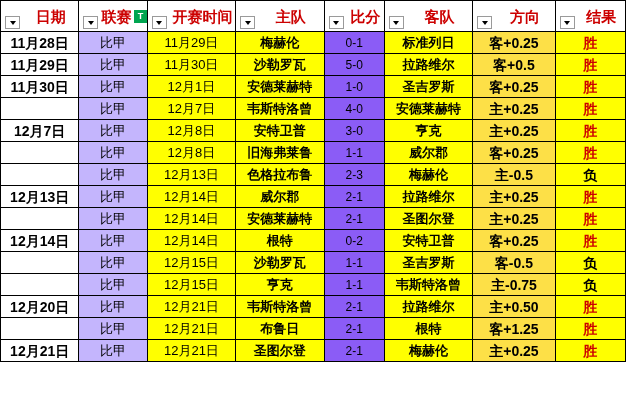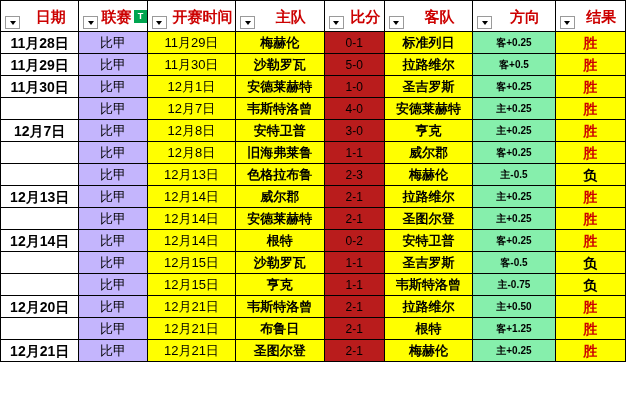--- a/index.html
+++ b/index.html
@@ -68,27 +68,27 @@
   td.league{
     background:#c4b5fd;color:#000000;font-size:13px;
   }
   td.ktime{
     background:#ffff00;color:#000000;font-size:13px;
   }
   td.home{
     background:#ffff00;color:#000000;font-size:13px;font-weight:bold;
   }
   td.score{
-    background:#b91c1c;color:#000000;font-size:12px;
+    background:#8b5cf6;color:#000000;font-size:12px;
   }
   td.away{
     background:#ffff00;color:#000000;font-size:13px;font-weight:bold;
   }
   td.dir{
-    background:#86efac;color:#000000;font-size:10px;font-weight:bold;
+    background:#fde047;color:#000000;font-size:14px;font-weight:bold;
   }
   td.res{
     background:#ffff00;color:#cc0000;font-size:14px;font-weight:bold;
   }
   td.res.lose{color:#000000;}
   col.c-date{width:78px;}
   col.c-league{width:68px;}
   col.c-time{width:88px;}
   col.c-home{width:88px;}
   col.c-score{width:60px;}

